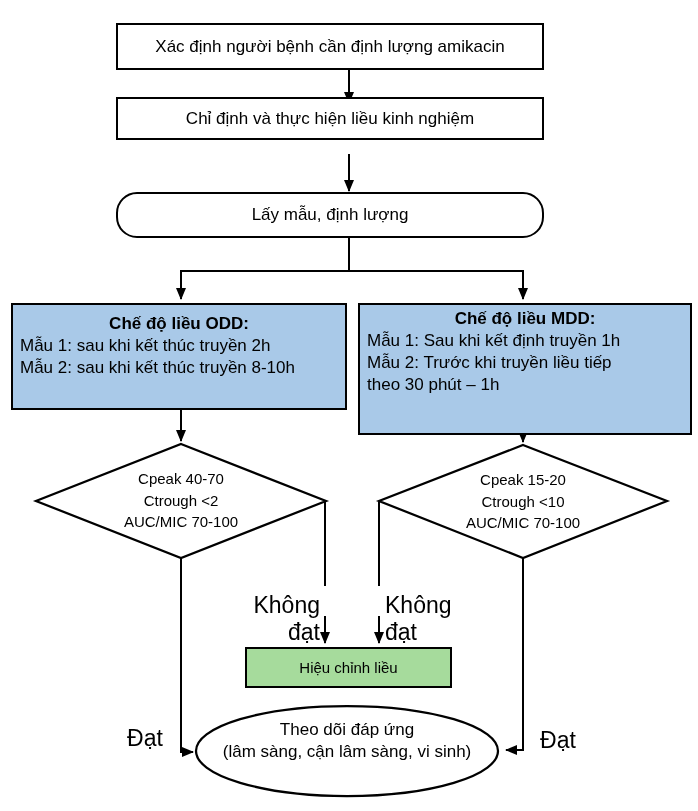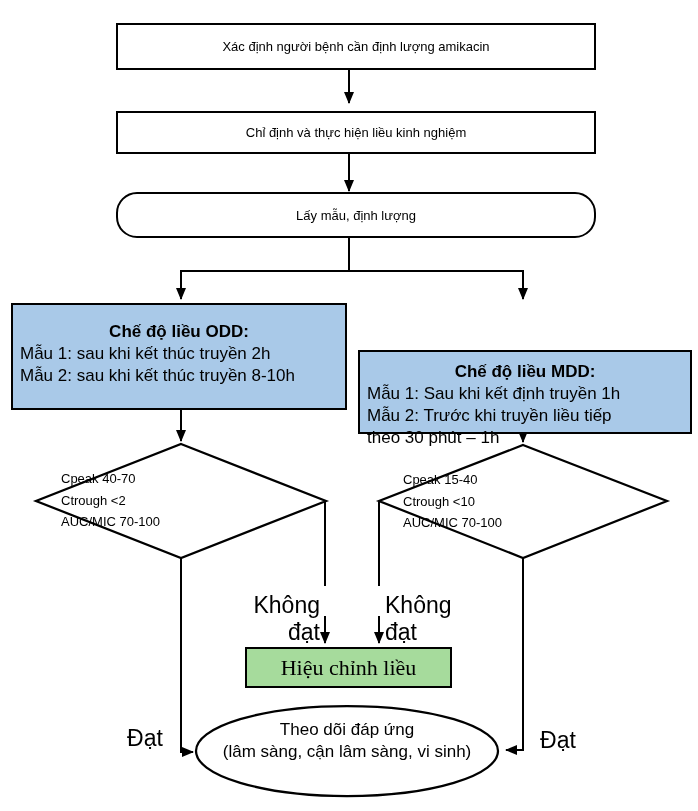--- a/index.html
+++ b/index.html
@@ -15,55 +15,54 @@
     background: #ffffff;
     font-family: "Liberation Sans", sans-serif;
     color: #000;
     overflow: hidden;
   }
   svg.connectors { position: absolute; left: 0; top: 0; }
 
   .node { position: absolute; box-sizing: border-box; }
 
   .step {
-    left: 116px; width: 480px;
+    left: 116px; width: 428px;
     background: #ffffff;
     border: 2px solid var(--line-color);
     display: flex; align-items: center; justify-content: center;
-    font-size: 13px; text-align: center;
+    font-size: 17px; text-align: center;
   }
   #step1 { top: 23px;  height: 47px; }
-  #step2 { top: 111px; height: 43px; }
+  #step2 { top: 97px; height: 43px; }
   #step3 { top: 192px; height: 46px; border-radius: 21px; }
 
   .regimen {
     top: 303px;
     background: var(--regimen-fill);
     border: 2px solid var(--line-color);
     font-size: 17px; line-height: 22px;
   }
-  #odd-box { left: 11px;  width: 336px; height: 107px; padding-top: 16px; }
-  #mdd-box { left: 358px; width: 334px; height: 84px; padding-top: 9px; margin-top: 47px; }
+  #odd-box { left: 11px;  width: 336px; height: 107px; padding-top: 8px; }
+  #mdd-box { left: 358px; width: 334px; height: 132px; padding-top: 3px; }
   .regimen-title { text-align: center; font-weight: bold; }
   .regimen-line { padding-left: 7px; padding-right: 4px; }
 
   .diamond-text {
     position: absolute; width: 240px;
-    font-size: 13px; line-height: 21.5px;
+    text-align: center; font-size: 15px; line-height: 21.5px;
   }
   #odd-criteria { left: 61px;  top: 468px; }
   #mdd-criteria { left: 403px; top: 469px; }
 
   #adjust-box {
     left: 245px; top: 647px; width: 207px; height: 41px;
     background: var(--adjust-fill);
     border: 2px solid var(--line-color);
     display: flex; align-items: center; justify-content: center;
-    font-size: 22px;
-    font-family: Liberation Serif, serif;
+    font-size: 15px;
   }
 
   #monitor-text {
     position: absolute; left: 187px; top: 719px; width: 320px;
     text-align: center; font-size: 17px; line-height: 21.5px;
   }
 
   .edge-label { position: absolute; font-size: 23px; }
   #fail-left  { left: 220px; top: 592px; width: 100px; text-align: right; }
   #fail-right { left: 385px; top: 592px; width: 100px; text-align: left; }
@@ -127,21 +126,21 @@
     <div class="regimen-line">theo 30 phút – 1h</div>
   </div>
 
   <div class="diamond-text" id="odd-criteria">
     <div>Cpeak 40-70</div>
     <div>Ctrough &lt;2</div>
     <div>AUC/MIC 70-100</div>
   </div>
 
   <div class="diamond-text" id="mdd-criteria">
-    <div>Cpeak 15-40</div>
+    <div>Cpeak 15-20</div>
     <div>Ctrough &lt;10</div>
     <div>AUC/MIC 70-100</div>
   </div>
 
   <div class="edge-label" id="fail-left">Không đạt</div>
   <div class="edge-label" id="fail-right">Không đạt</div>
 
   <div class="node" id="adjust-box">Hiệu chỉnh liều</div>
 
   <div class="edge-label" id="pass-left">Đạt</div>

